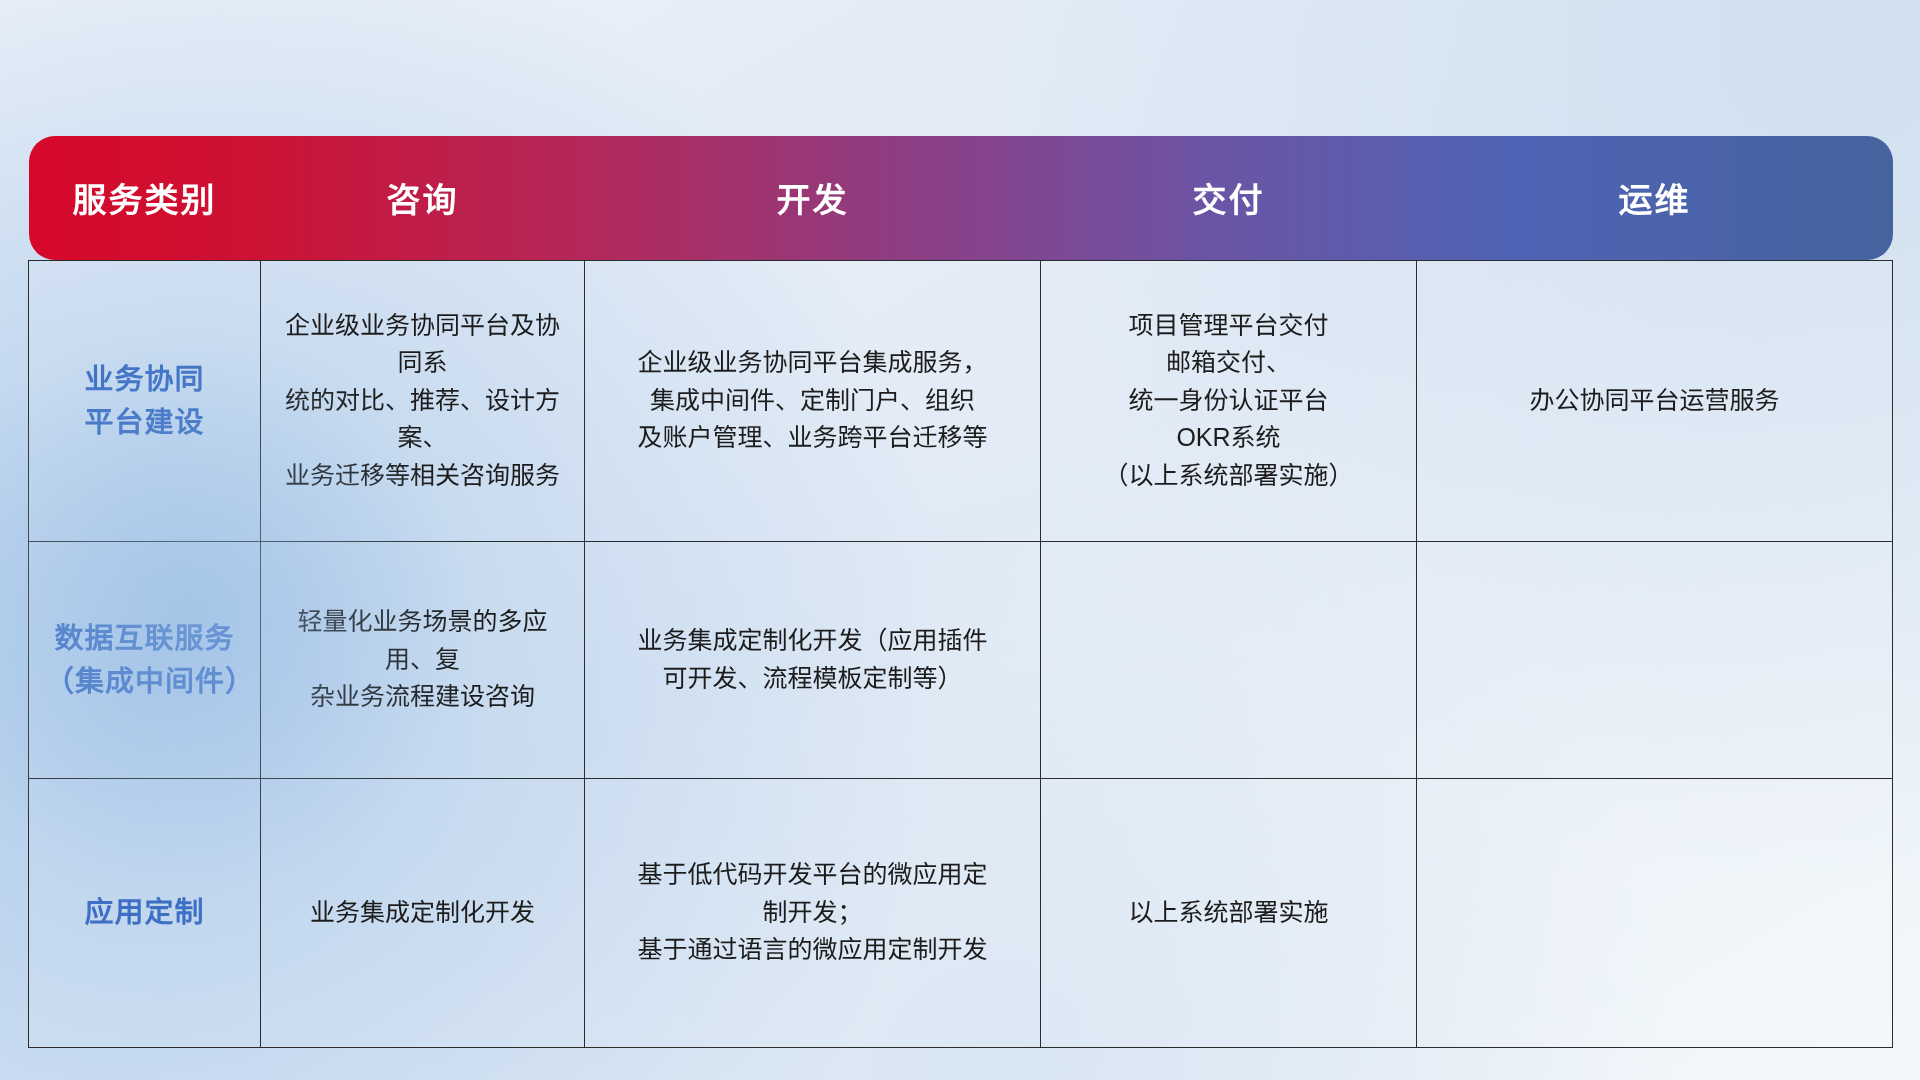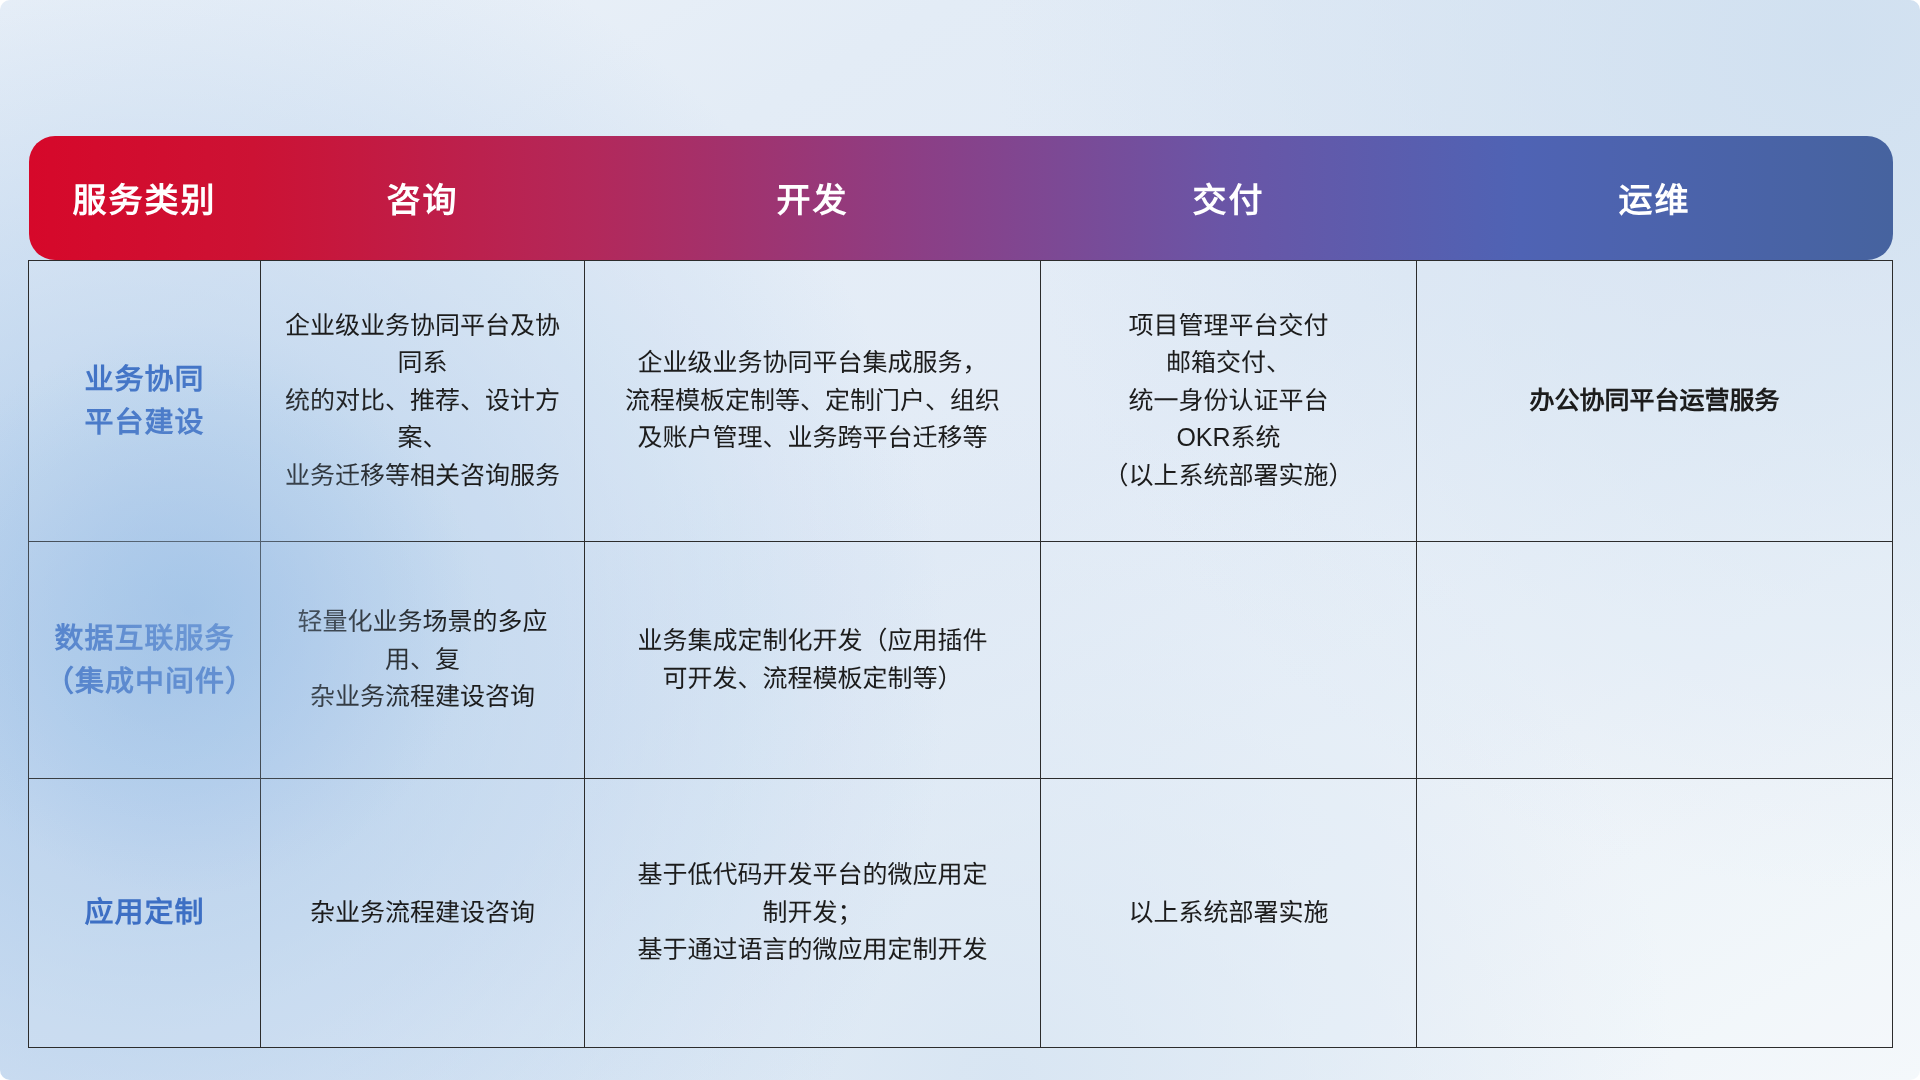--- a/index.html
+++ b/index.html
@@ -18,21 +18,20 @@
   .page {
     position: relative;
     width: 1920px;
     height: 1080px;
     background:
       radial-gradient(circle at 8% 62%, rgba(163,196,232,0.85) 0%, rgba(163,196,232,0.0) 42%),
       radial-gradient(circle at 96% 4%, rgba(208,224,240,0.95) 0%, rgba(208,224,240,0.0) 40%),
       radial-gradient(circle at 52% 100%, rgba(214,228,242,0.9) 0%, rgba(214,228,242,0.0) 46%),
       linear-gradient(150deg, #eef3f9 0%, #e3ecf6 25%, #dfe9f5 50%, #eaf1f8 75%, #f4f8fb 100%);
     overflow: hidden;
-    border-radius: 10px;
   }
   .page::after {
     content: "";
     position: absolute;
     left: -120px;
     top: 300px;
     width: 620px;
     height: 620px;
     border-radius: 50%;
     background: radial-gradient(circle, rgba(150,188,228,0.55) 0%, rgba(150,188,228,0.0) 65%);
@@ -96,21 +95,21 @@
   }
   tbody td.cat {
     color: #3d6fc4;
     font-weight: bold;
     font-size: 29px;
     line-height: 1.45;
     letter-spacing: 1px;
   }
   
   tbody tr td:first-child { border-left: 1px solid #2c2c2c; }
-  tbody tr td:last-child  { border-right: 1px solid #2c2c2c; font-weight: bold; }
+  tbody tr td:last-child  { border-right: 1px solid #2c2c2c; }
 
   
   col.c0 { width: 232px; }
   col.c1 { width: 324px; }
   col.c2 { width: 456px; }
   col.c3 { width: 376px; }
   col.c4 { width: 476px; }
 
   
   tr.row-0 td { height: 244px; }
@@ -160,21 +159,21 @@
             <span class="cell-text">业务协同
 平台建设</span>
           </td>
           <td>
             <span class="cell-text">企业级业务协同平台及协同系
 统的对比、推荐、设计方案、
 业务迁移等相关咨询服务</span>
           </td>
           <td>
             <span class="cell-text">企业级业务协同平台集成服务，
-流程模板定制等、定制门户、组织
+集成中间件、定制门户、组织
 及账户管理、业务跨平台迁移等</span>
           </td>
           <td>
             <span class="cell-text">项目管理平台交付
 邮箱交付、
 统一身份认证平台
 OKR系统
 （以上系统部署实施）</span>
           </td>
           <td>
@@ -201,21 +200,21 @@
           <td>
             <span class="cell-text"></span>
           </td>
         </tr>
 
         <tr class="row-2">
           <td class="cat">
             <span class="cell-text">应用定制</span>
           </td>
           <td>
-            <span class="cell-text">杂业务流程建设咨询</span>
+            <span class="cell-text">业务集成定制化开发</span>
           </td>
           <td>
             <span class="cell-text">基于低代码开发平台的微应用定
 制开发；
 基于通过语言的微应用定制开发</span>
           </td>
           <td>
             <span class="cell-text">以上系统部署实施</span>
           </td>
           <td>

